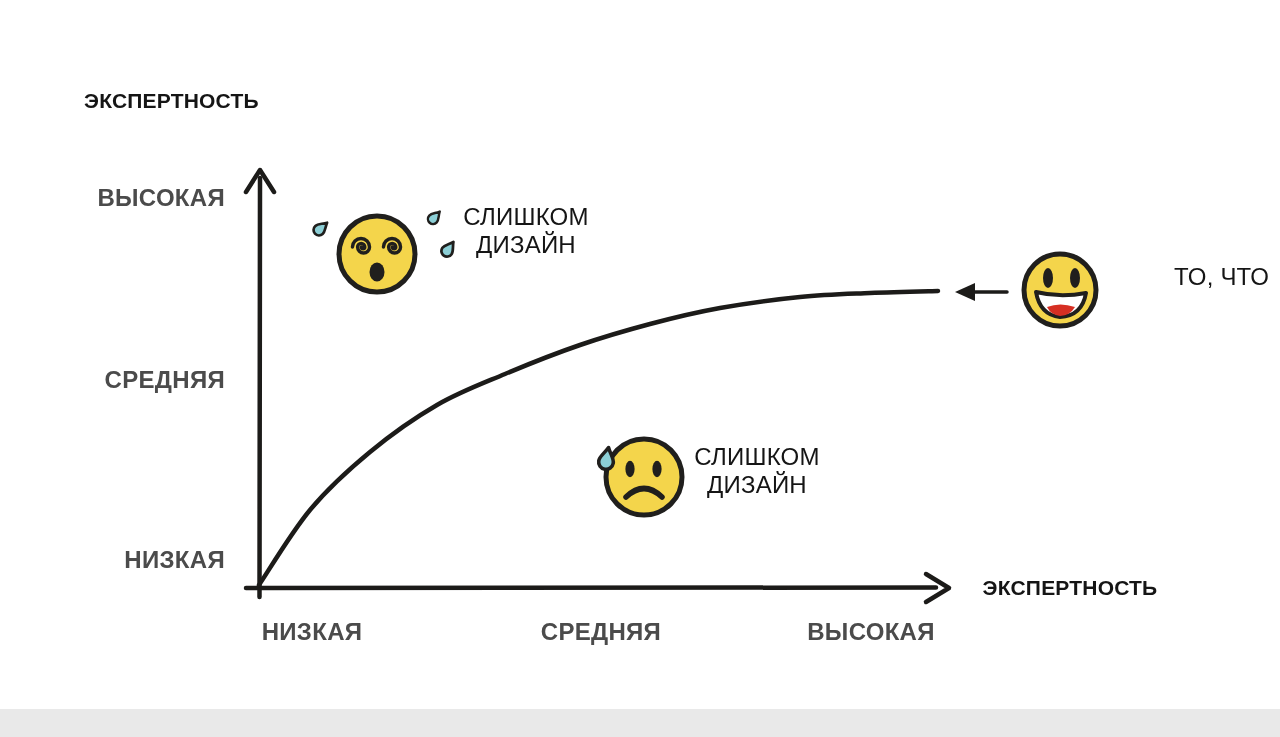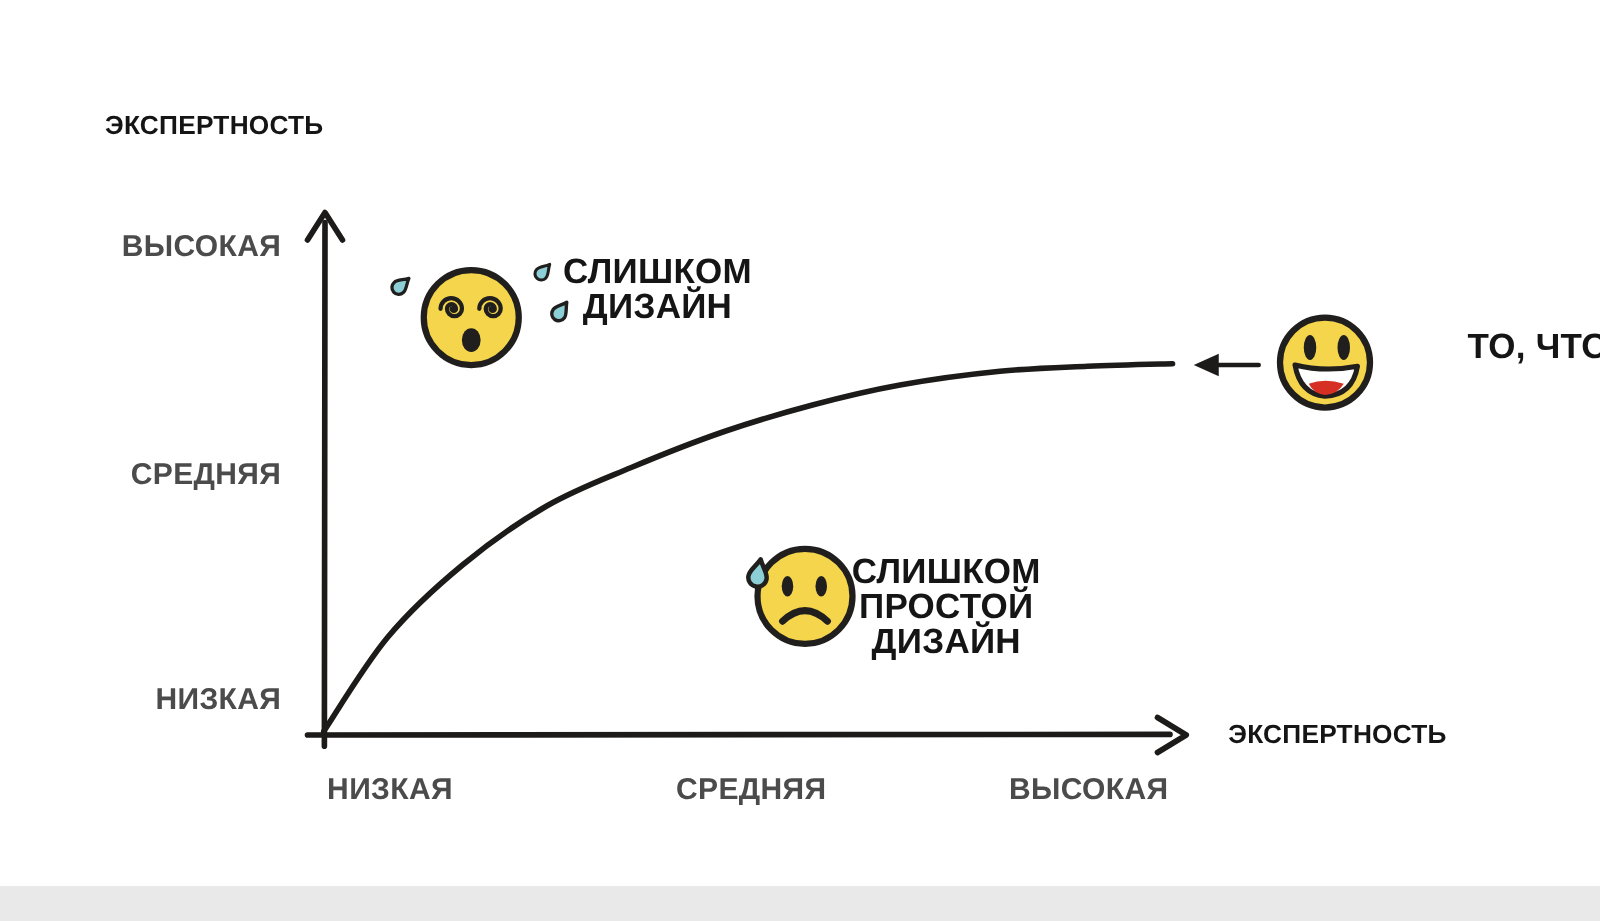--- a/index.html
+++ b/index.html
@@ -24,21 +24,21 @@
   .txt{position:absolute;white-space:nowrap;}
   .axis-title{
     font-size:21px;font-weight:700;color:var(--text-black);
     line-height:26px;letter-spacing:.2px;
   }
   .tick{
     font-size:24px;font-weight:700;color:var(--tick-gray);
     line-height:22px;letter-spacing:.3px;
   }
   .annot{
-    font-size:28px;font-weight:700;color:var(--text-black);
+    font-size:24px;font-weight:400;color:var(--text-black);
     line-height:28px;letter-spacing:.2px;text-align:center;
   }
   .annot.left{text-align:left;line-height:27px;}
   .ta-right{text-align:right;}
   .ta-center{text-align:center;}
 </style>
 </head>
 <body>
 
 <div class="stage">
@@ -119,21 +119,20 @@
     <div>ЭКСПЕРТНОСТЬ</div>
   </div>
 
   <div class="txt annot" style="left:416px;top:203px;width:220px;">
     <div>СЛИШКОМ</div>
     <div>ДИЗАЙН</div>
   </div>
 
   <div class="txt annot" style="left:647px;top:443px;width:220px;">
     <div>СЛИШКОМ</div>
-    <div>ПРОСТОЙ</div>
     <div>ДИЗАЙН</div>
   </div>
 
   <div class="txt annot left" style="left:1174px;top:263px;width:150px;">
     <div>ТО, ЧТО</div>
   </div>
 
 </div>
 
 </body></html>

